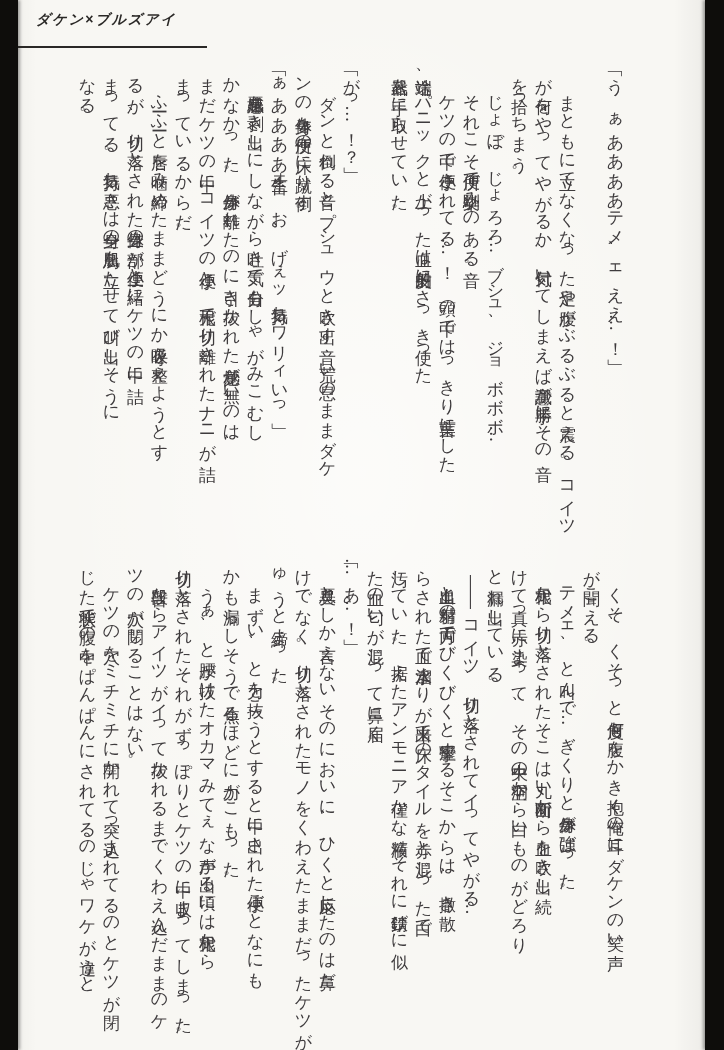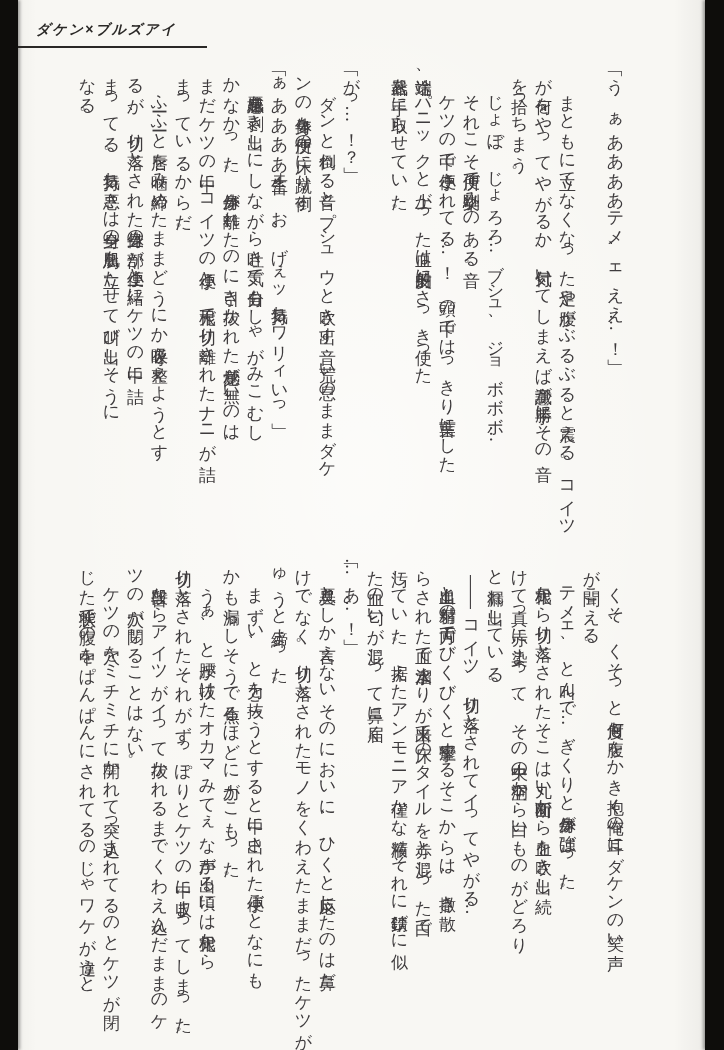--- a/index.html
+++ b/index.html
@@ -22,21 +22,21 @@
     background-image:radial-gradient(ellipse at 50% 45%, rgba(255,255,255,.55) 0%, rgba(255,255,255,0) 60%),
                      linear-gradient(to right, rgba(0,0,0,.05) 0%, rgba(0,0,0,0) 5%, rgba(0,0,0,0) 93%, rgba(0,0,0,.07) 100%);
   }
   .band{
     position:absolute;top:0;height:1050px;
     background:var(--band);
   }
   .band.left{left:0;width:18px;box-shadow:2px 0 3px rgba(0,0,0,.35);}
   .band.right{right:0;width:19px;box-shadow:-2px 0 3px rgba(0,0,0,.35);}
   .header{
-    position:absolute;left:36px;top:21px;
+    position:absolute;left:36px;top:11px;
     font-family:"Liberation Sans","DejaVu Sans",sans-serif;
     font-style:italic;
     font-size:14px;
     font-weight:bold;
     letter-spacing:2px;
     color:var(--rule);
     white-space:nowrap;
   }
   .header-rule{
     position:absolute;left:18px;top:46px;

